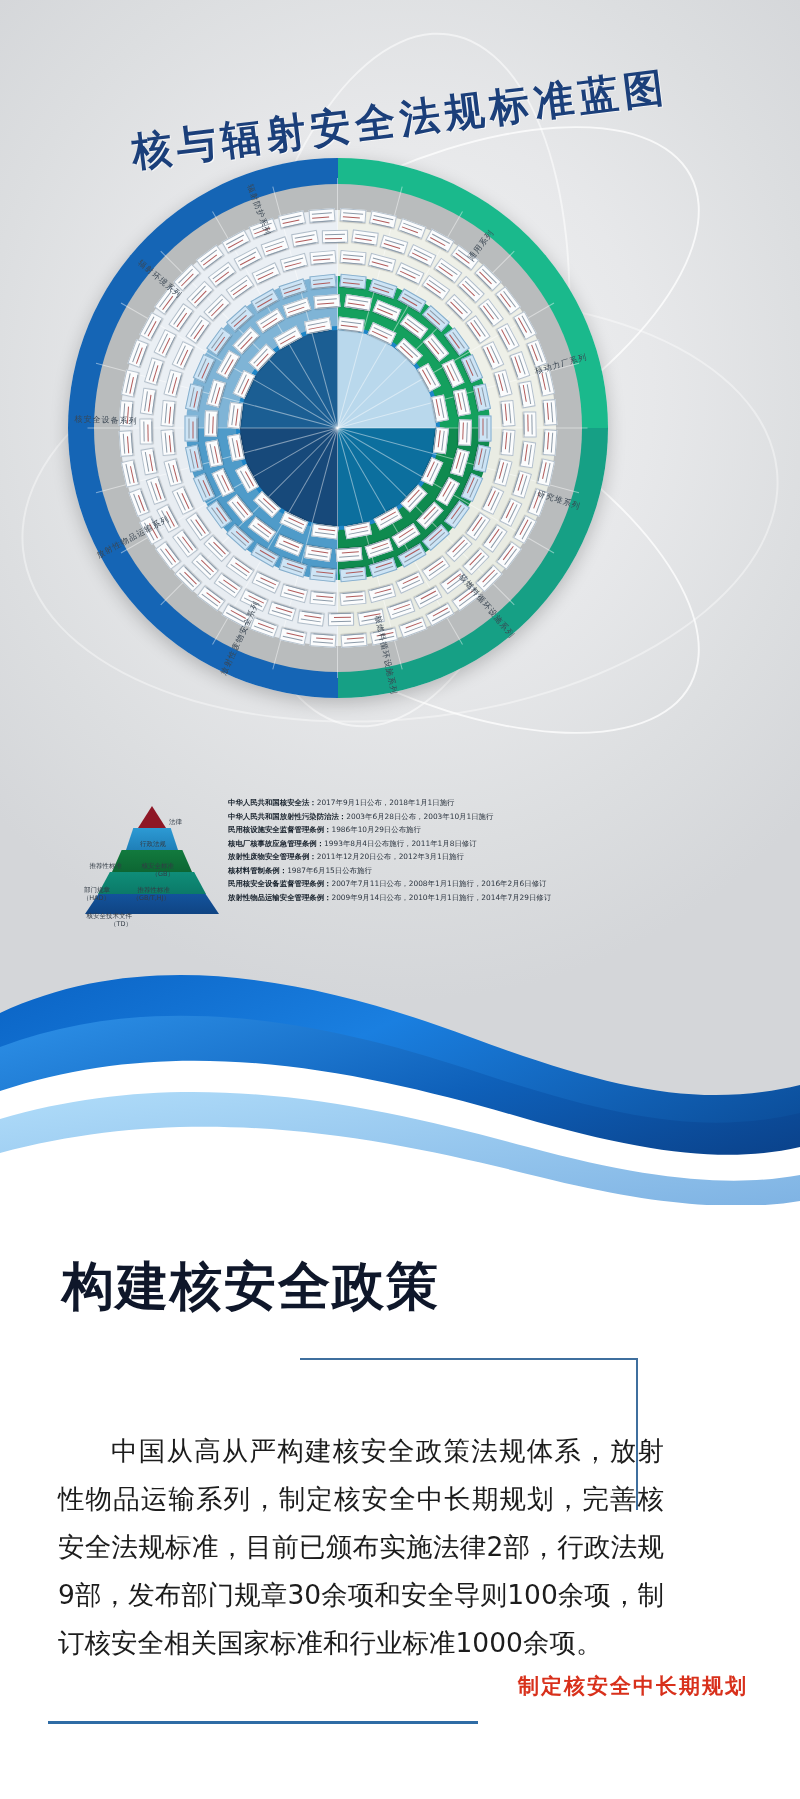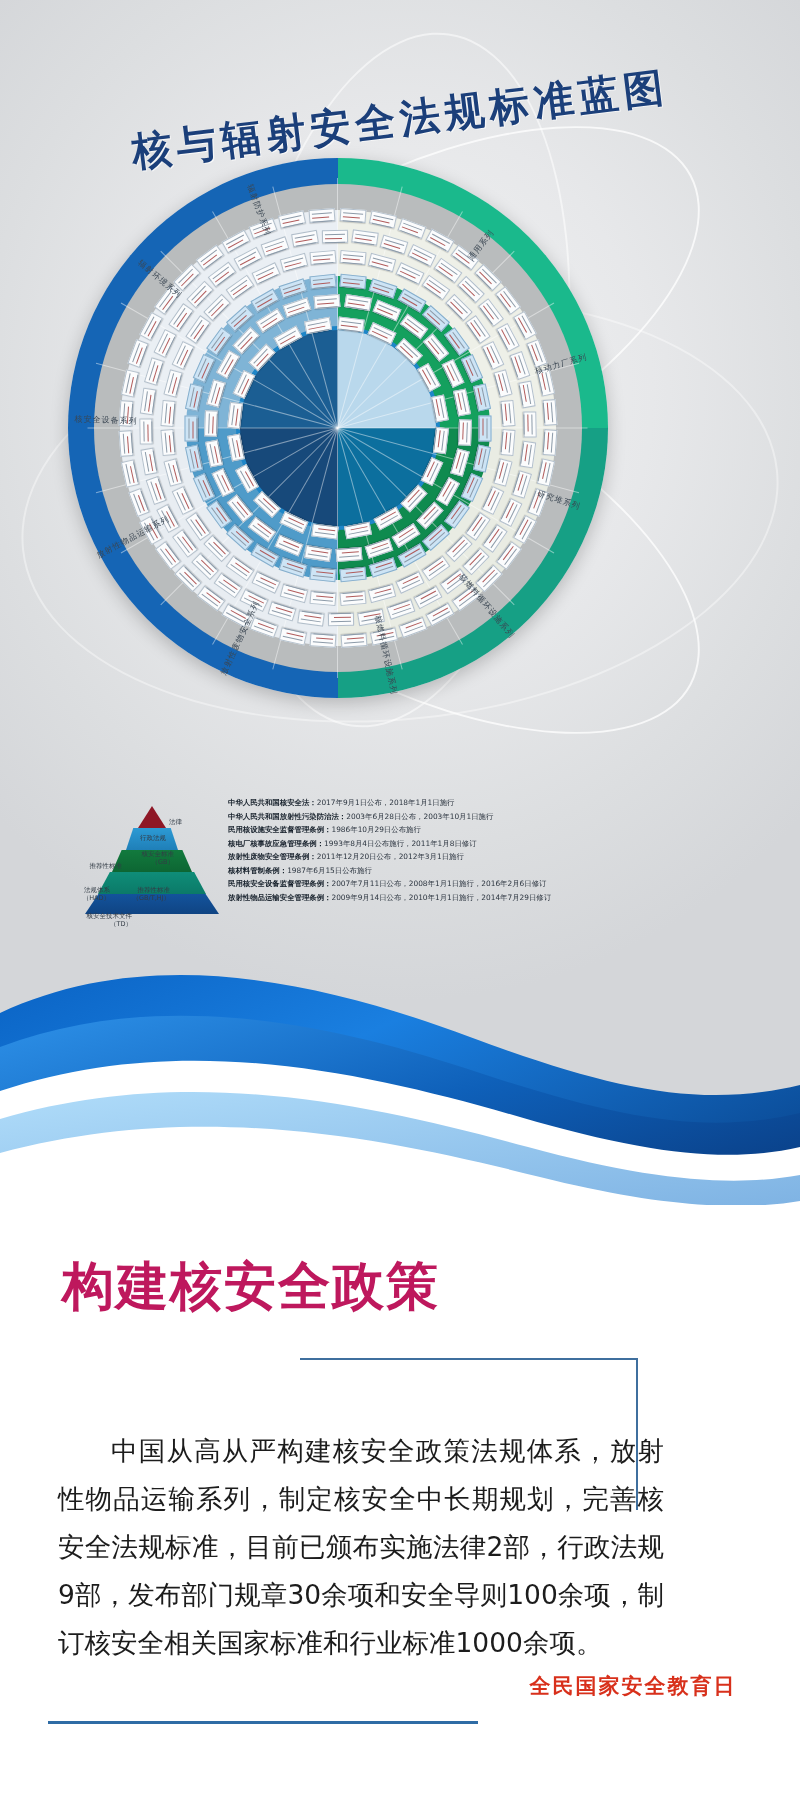--- a/index.html
+++ b/index.html
@@ -217,21 +217,21 @@
   
   .content {
     position: absolute;
     left: 0; top: 1205px;
     width: 800px; height: 594px;
     background: #ffffff;
   }
   .headline {
     position: absolute;
     left: 62px; top: 50px;
-    color: #be185d;
+    color: #0f172a;
     font-size: 52px;
     font-weight: bold;
     line-height: 62px;
     letter-spacing: 2px;
     font-family: "DejaVu Sans", sans-serif;
   }
   .headline-rule {
     position: absolute;
     left: 300px; top: 153px;
     width: 338px; height: 2px;
@@ -1329,32 +1329,32 @@
   <div class="pyramid">
     <div class="tier tier-cap"></div>
     <div class="tier tier-2"></div>
     <div class="tier tier-3"></div>
     <div class="tier tier-4"></div>
     <div class="tier tier-5"></div>
     <div id="pyr-tags">
         <div class="pyr-tag" style="right: 36px; bottom: 88px;">
           <div>法律</div>
         </div>
-        <div class="pyr-tag" style="right: 52px; bottom: 72px;">
+        <div class="pyr-tag" style="right: 52px; bottom: 66px;">
           <div>行政法规</div>
         </div>
         <div class="pyr-tag" style="right: 96px; bottom: 44px;">
           <div>推荐性标准</div>
         </div>
-        <div class="pyr-tag" style="right: 44px; bottom: 48px;">
+        <div class="pyr-tag" style="right: 44px; bottom: 36px;">
           <div>核安全标准</div>
           <div>（GB）</div>
         </div>
         <div class="pyr-tag" style="right: 108px; bottom: 12px;">
-          <div>法规体系</div>
+          <div>部门规章</div>
           <div>（HAD）</div>
         </div>
         <div class="pyr-tag" style="right: 48px; bottom: 12px;">
           <div>推荐性标准</div>
           <div>（GB/T,HJ）</div>
         </div>
         <div class="pyr-tag" style="right: 86px; bottom: -14px;">
           <div>核安全技术文件</div>
           <div>（TD）</div>
         </div>
@@ -1402,14 +1402,14 @@
 <div class="content">
   <div class="headline">
     <div>构建核安全政策</div>
   </div>
   <div class="headline-rule"></div>
   <div class="body-text">中国从高从严构建核安全政策法规体系，放射性物品运输系列，制定核安全中长期规划，完善核安全法规标准，目前已颁布实施法律2部，行政法规9部，发布部门规章30余项和安全导则100余项，制订核安全相关国家标准和行业标准1000余项。</div>
 </div>
 
 <div class="footer-rule"></div>
 <div class="footer-logo">
-  <div class="logo-sub">全民国家安全教育日</div>
+  <div class="logo-sub">制定核安全中长期规划</div>
 </div>
 
 </body></html>

